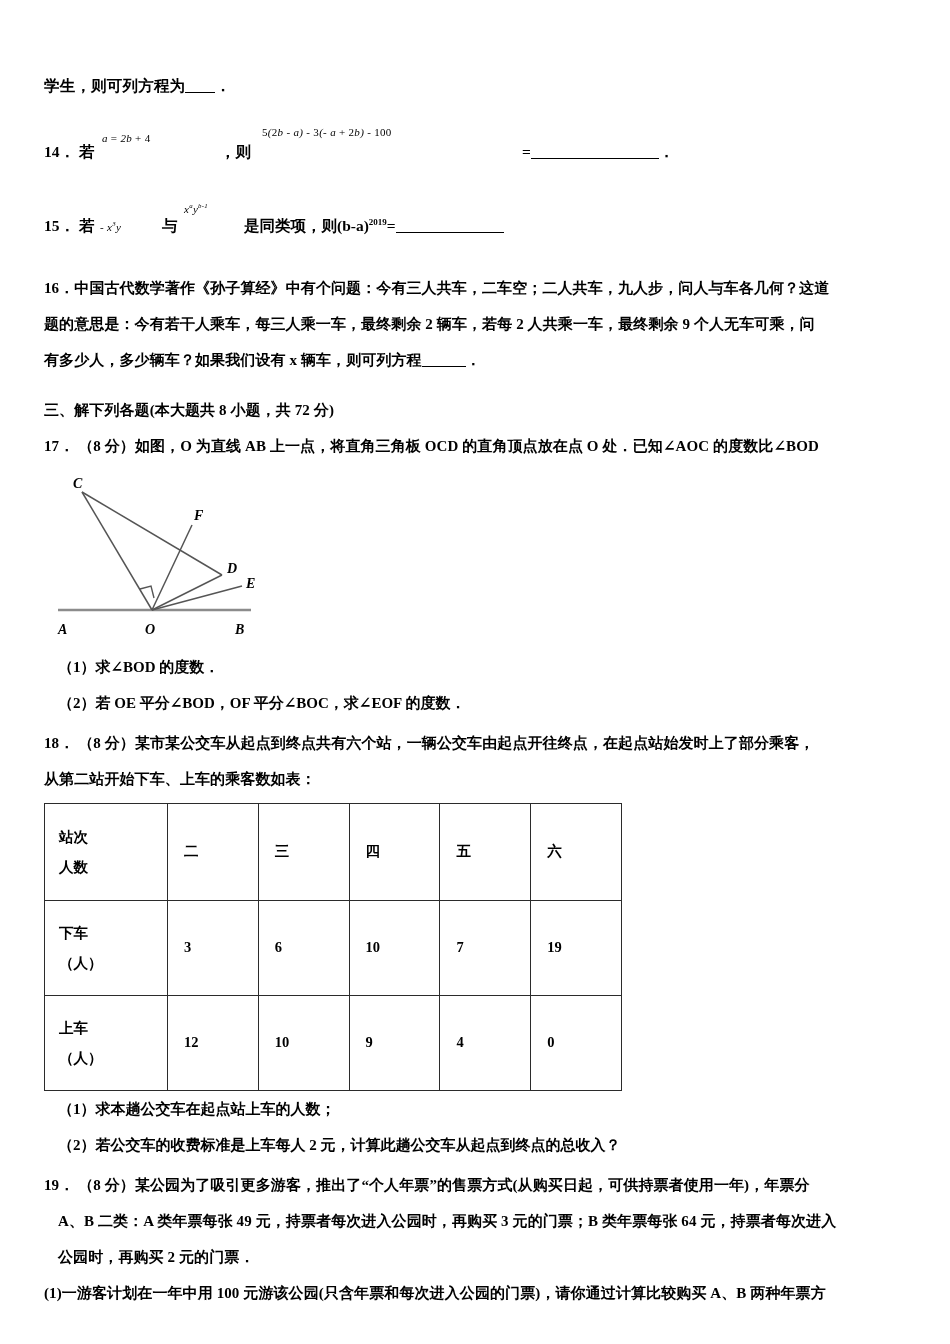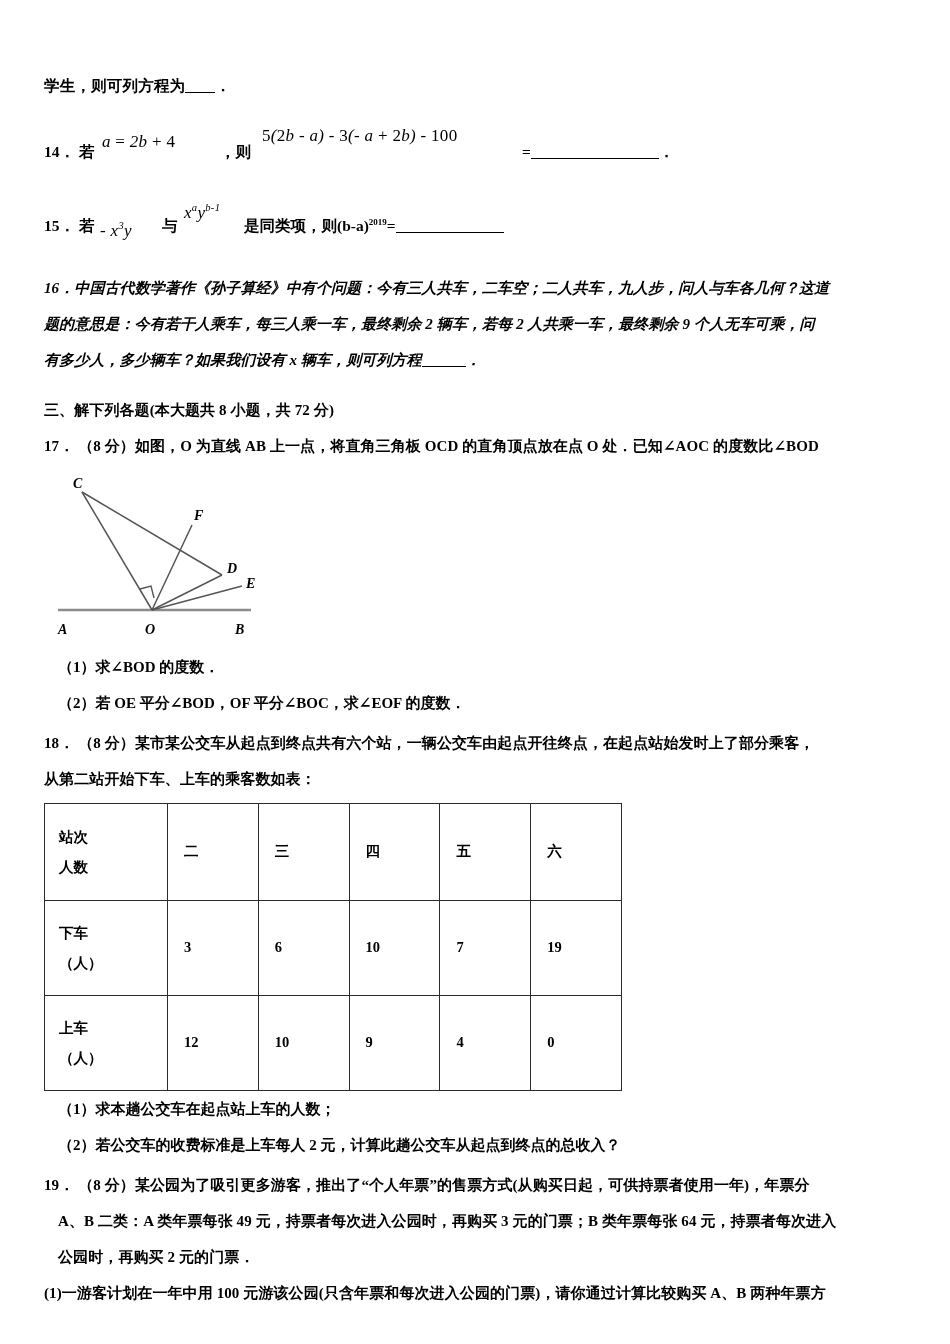--- a/index.html
+++ b/index.html
@@ -67,21 +67,21 @@
     border-bottom: 1.6px solid #000;
     width: 108px;
     vertical-align: -2px;
   }
 
   
   .math {
     font-family: "Liberation Serif", "DejaVu Serif", serif;
     font-style: italic;
     font-weight: normal;
-    font-size: 17px;
+    font-size: 11px;
     letter-spacing: 0.3px;
   }
   .math .num { font-style: normal; }
   .math .op  { font-style: normal; }
   sup.e {
     font-size: 0.62em;
     vertical-align: super;
     font-style: italic;
   }
   sup.en {
@@ -218,21 +218,21 @@
     </div>
 
     <div class="row15" style="margin-top:26px;">
       <span class="lbl"><span>15．</span>&nbsp;<span>若</span></span>
       <span class="m1 math"><span class="op">-&nbsp;</span>x<sup class="e">3</sup>y</span>
       <span class="yu">与</span>
       <span class="m2 math">x<sup class="e">a</sup>y<sup class="e">b-1</sup></span>
       <span class="rest"><span>是同类项，则(b-a)</span><sup class="en">2019</sup><span>=</span><span class="fill-xlong"></span></span>
     </div>
 
-    <div class="para" style="margin-top:24px;font-style:italic;">
+    <div class="para" style="margin-top:24px;">
       <div class="para-line"><span>16．</span><span>中国古代数学著作《孙子算经》中有个问题：今有三人共车，二车空；二人共车，九人步，问人与车各几何？这道</span></div>
       <div class="para-line">题的意思是：今有若干人乘车，每三人乘一车，最终剩余 2 辆车，若每 2 人共乘一车，最终剩余 9 个人无车可乘，问</div>
       <div class="para-line"><span>有多少人，多少辆车？如果我们设有 x 辆车，则可列方程</span><span class="fill-med"></span><span>．</span></div>
     </div>
 
     <div class="para" style="margin-top:14px;">
       <div class="para-line">三、解下列各题(本大题共 8 小题，共 72 分)</div>
     </div>
 
     <div class="para">

